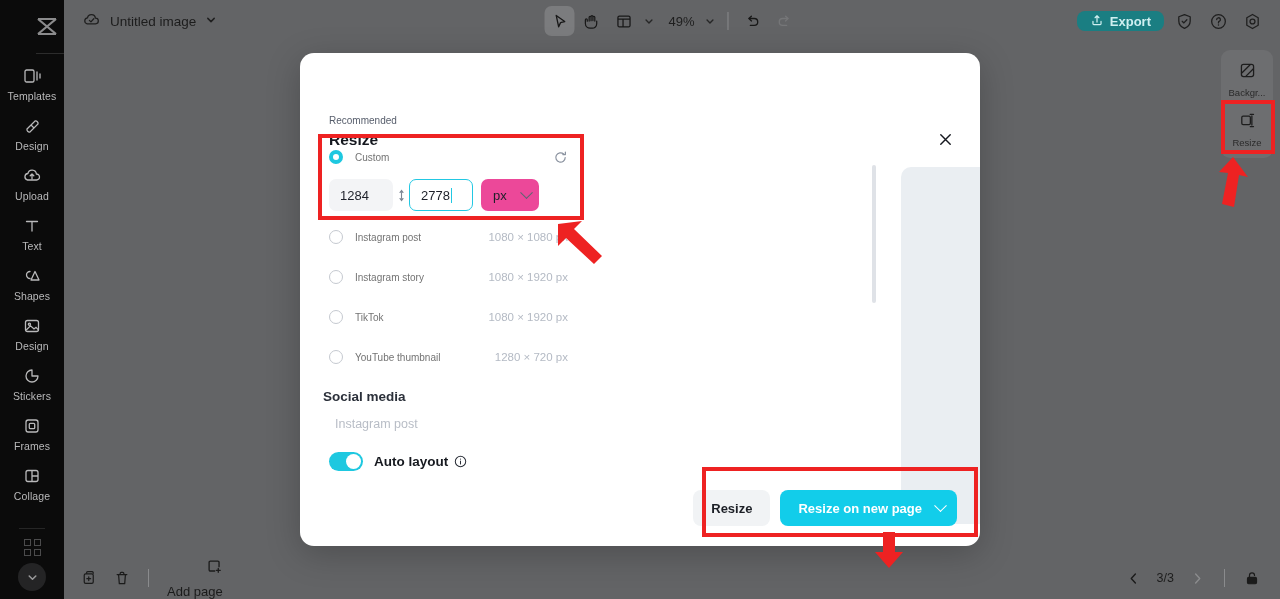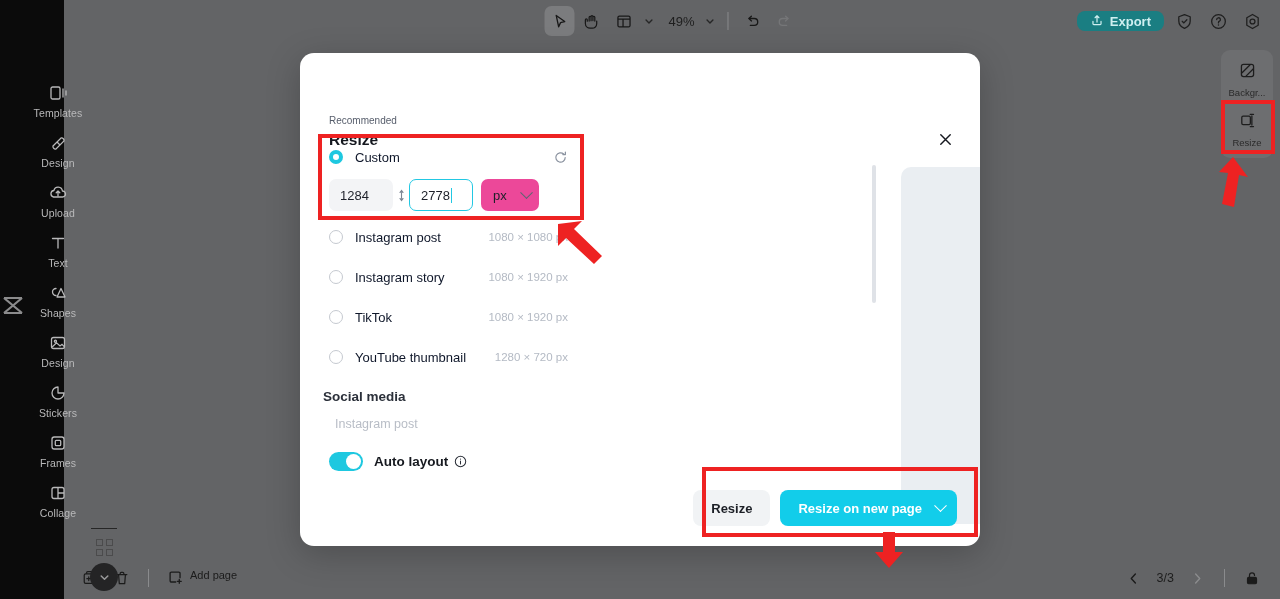--- a/index.html
+++ b/index.html
@@ -7,21 +7,21 @@
     width: 1280px; height: 599px; overflow: hidden;
     font-family: "Liberation Sans", sans-serif;
     background: #f0f2f5;
   }
   #app { position: relative; width: 1280px; height: 599px; }
 
   
   .rail {
     position: absolute; left: 0; top: 0; width: 64px; height: 599px;
     background: #0b0b0b; z-index: 5;
-    display: flex; flex-direction: row; align-items: center;
+    display: flex; flex-direction: column; align-items: flex-end;
   }
   .rail-logo { margin-top: 11px; width: 34px; height: 30px;
     display: flex; align-items: center; justify-content: center; }
   .rail-div { width: 28px; height: 1px; background: #2c2c2c; margin: 12px 0 4px; }
   .rail-items { display: flex; flex-direction: column; align-items: center; width: 100%; }
   .rail-item {
     width: 64px; padding: 7px 0 6px; display: flex; flex-direction: column;
     align-items: center; gap: 3px; cursor: pointer;
   }
   .rail-item .ic { width: 22px; height: 22px; display: flex; align-items: center; justify-content: center; }
@@ -66,22 +66,22 @@
   .rp-item .lb { font-size: 9.5px; color: #2a2a2a; }
 
   
   .bottombar {
     position: absolute; left: 64px; bottom: 0; width: 1216px; height: 42px;
     background: #636466; display: flex; align-items: center; z-index: 4;
   }
   .bb-left { display: flex; align-items: center; gap: 4px; padding-left: 12px; }
   .bb-right { position: absolute; right: 14px; display: flex; align-items: center; gap: 5px; }
   .pg-txt { font-size: 12.5px; color: #1d1d1d; padding: 0 4px; }
-  .addpage { display: flex; align-items: flex-start; gap: 6px; font-size: 11px;
-    color: #1b1b1b; cursor: pointer; padding: 0 6px; }
+  .addpage { display: flex; align-items: flex-end; gap: 6px; font-size: 13px;
+    color: #1b1b1b; cursor: pointer; padding: 0 6px; flex-direction: column; }
   .bb-sep { width: 1px; height: 18px; background: #8a8b8d; margin: 0 8px; }
 
   
   .backdrop { position: absolute; left: 64px; top: 42px; width: 1216px; height: 515px;
     background: #636466; z-index: 1; }
 
   
   .modal {
     position: absolute; left: 300px; top: 53px; width: 680px; height: 493px;
     background: #fff; border-radius: 14px; z-index: 10;
@@ -93,21 +93,21 @@
     display: flex; align-items: center; justify-content: center; cursor: pointer; }
 
   .leftcol { position: absolute; left: 0; top: 62px; width: 282px; height: 380px; }
   .sec-head { font-size: 10px; color: #565d6b; padding: 0 0 0 29px; }
   .list { position: relative; margin-top: 11px; padding-left: 29px; padding-right: 14px; }
 
   .opt-row { display: flex; align-items: center; height: 40px; cursor: pointer; }
   .radio { width: 14px; height: 14px; border-radius: 50%; border: 1.4px solid #c5c9d0;
     margin-right: 12px; flex: none; }
   .radio.on { border: 4px solid #1ec8e0; background: #fff; }
-  .opt-label { font-size: 13px; color: #0f172a; flex: 1; }
+  .opt-label { font-size: 10px; color: #737373; flex: 1; }
   .opt-dim { font-size: 11.5px; color: #b4bac4; }
   .reset-ic { width: 16px; height: 16px; display: flex; align-items: center; justify-content: center; cursor: pointer; }
 
   .dims { display: flex; align-items: center; gap: 0; padding: 2px 0 0 0; }
   .dim-box { width: 64px; height: 32px; background: #f3f4f6; border-radius: 7px;
     display: flex; align-items: center; padding-left: 11px;
     font-size: 13px; color: #1d2029; }
   .dim-box.focused { background: #fff; border: 1.4px solid #22c8e3; }
   .lock-ic { width: 16px; display: flex; align-items: center; justify-content: center; }
   .unit-box { width: 58px; height: 32px; background: #ec4899; border-radius: 7px;
@@ -264,20 +264,34 @@
         <svg width="13" height="13" viewBox="0 0 13 13" fill="none" stroke="#9a9a9b" stroke-width="1.5">
           <path d="M3.2 5 L6.5 8.3 L9.8 5" stroke-linecap="round" stroke-linejoin="round"></path>
         </svg>
       </div>
     </div>
   </div>
 
   <div class="backdrop"></div>
 
   <div class="topbar">
+    <div class="tb-left">
+      <span>
+        <svg width="19" height="19" viewBox="0 0 20 20" fill="none" stroke="#1f1f1f" stroke-width="1.35">
+          <path d="M5.4 14.5a3.2 3.2 0 0 1 .4-6.3 4.2 4.2 0 0 1 8.3.3 2.9 2.9 0 0 1 .2 6H5.4z" stroke-linejoin="round"></path>
+          <path d="M7.8 10.9l1.6 1.6 3-3.3" stroke-linecap="round" stroke-linejoin="round"></path>
+        </svg>
+      </span>
+      <span class="doc-title">Untitled image</span>
+      <span>
+        <svg width="12" height="12" viewBox="0 0 12 12" fill="none" stroke="#1f1f1f" stroke-width="1.5">
+          <path d="M2.8 4.4 L6 7.6 L9.2 4.4" stroke-linecap="round" stroke-linejoin="round"></path>
+        </svg>
+      </span>
+    </div>
 
     <div class="tb-center">
       <div class="tool-btn active">
         <svg width="17" height="17" viewBox="0 0 18 18" fill="none" stroke="#181818" stroke-width="1.4">
           <path d="M5 2.6 L14 9 L9.6 10.2 L7.6 14.6 z" stroke-linejoin="round"></path>
         </svg>
       </div>
       <div class="tool-btn">
         <svg width="17" height="17" viewBox="0 0 18 18" fill="none" stroke="#181818" stroke-width="1.3">
           <path d="M6 8.5V4.6a1 1 0 0 1 2 0v3.6m0-.4V3.8a1 1 0 0 1 2 0v4.2m0-.4V4.6a1 1 0 0 1 2 0v4m-8 .1V7.2a1 1 0 0 0-2 0V11a5 5 0 0 0 5 5h1.4A4.6 4.6 0 0 0 14 11.4V8.6" stroke-linecap="round" stroke-linejoin="round"></path>

